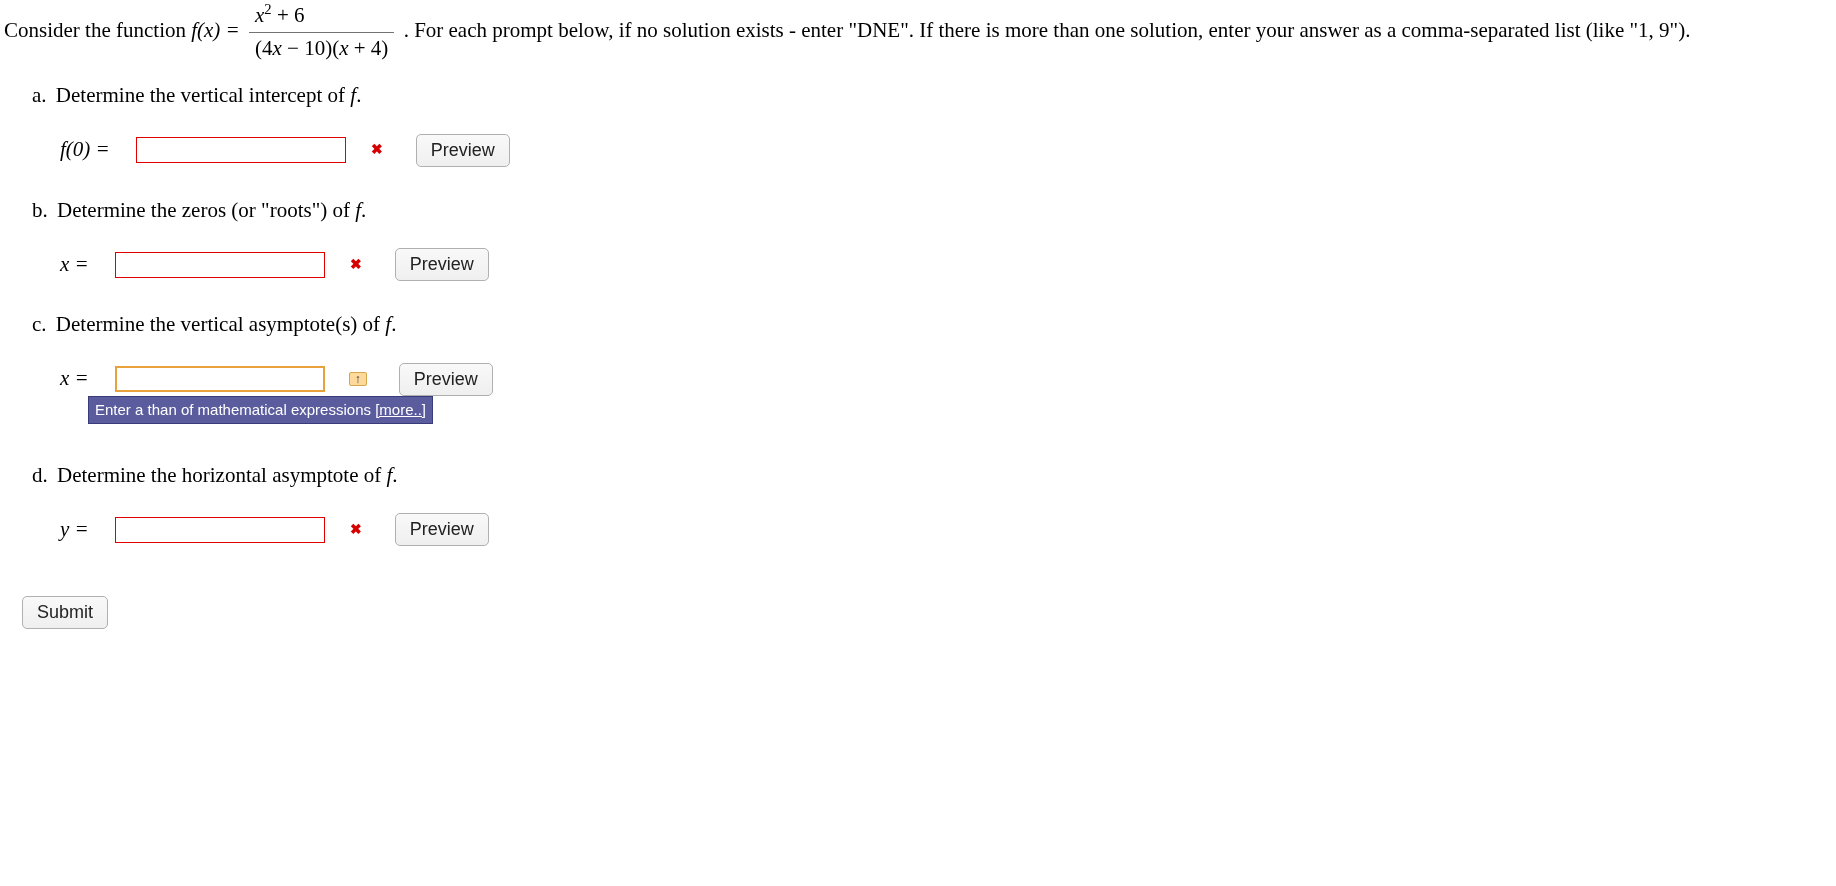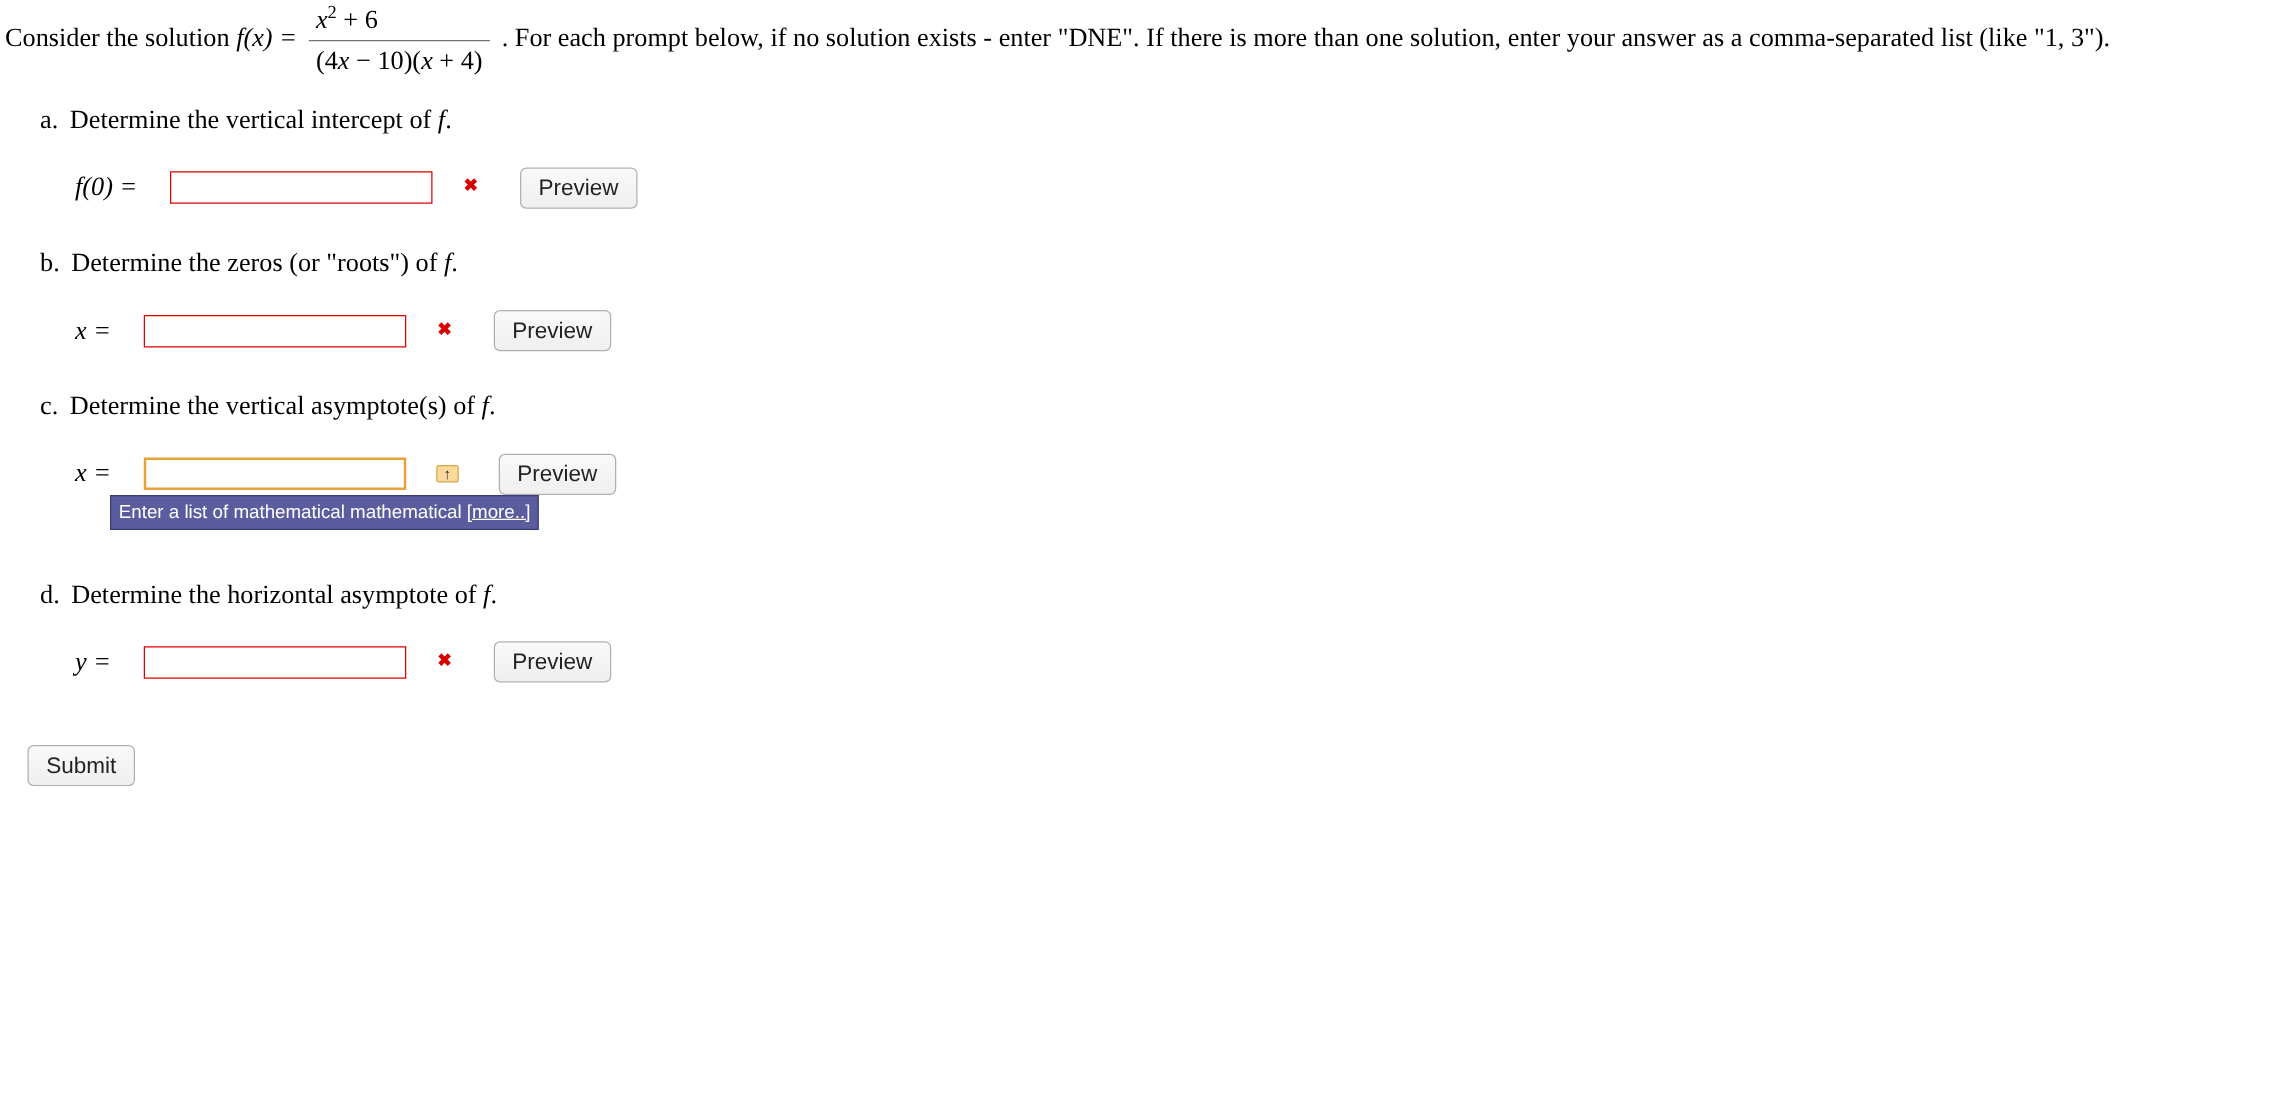--- a/index.html
+++ b/index.html
@@ -123,27 +123,27 @@
     margin-top: 50px;
     padding-left: 18px;
   }
   .part-c-wrapper { position: relative; width: fit-content; }
 </style>
 </head>
 <body>
 
 <div class="container">
   <div class="intro">
-    <span>Consider the solution </span>
+    <span>Consider the function </span>
     <span class="italic">f(x) = </span>
     <span class="frac">
       <span class="num"><span class="italic">x</span><sup>2</sup> + 6</span>
       <span class="den">(4<span class="italic">x</span> − 10)(<span class="italic">x</span> + 4)</span>
     </span>
-    <span>. For each prompt below, if no solution exists - enter "DNE". If there is more than one solution, enter your answer as a comma-separated list (like "1, 3").</span>
+    <span>. For each prompt below, if no solution exists - enter "DNE". If there is more than one solution, enter your answer as a comma-separated list (like "1, 9").</span>
   </div>
 
   <ol class="parts">
     <li>
       <span class="part-label">a.</span>
       <span>Determine the vertical intercept of <span class="italic">f</span>.</span>
       <div class="answer-row">
         <span class="math-lhs">f(0) = </span>
         <input type="text" class="ans wrong" value="" style="">
         <span class="status-icon wrong">✖</span>
@@ -165,21 +165,21 @@
     <li>
       <span class="part-label">c.</span>
       <span>Determine the vertical asymptote(s) of <span class="italic">f</span>.</span>
       <div class="part-c-wrapper">
         <div class="answer-row">
           <span class="math-lhs">x = </span>
           <input type="text" class="ans focused" value="" style="">
           <span class="status-icon arrow">↑</span>
           <button class="preview">Preview</button>
           <div class="tooltip">
-            <span>Enter a list of mathematical mathematical </span><span class="more">[more..]</span>
+            <span>Enter a than of mathematical expressions </span><span class="more">[more..]</span>
           </div>
         </div>
       </div>
     </li>
 
     <li style="margin-top:64px;">
       <span class="part-label">d.</span>
       <span>Determine the horizontal asymptote of <span class="italic">f</span>.</span>
       <div class="answer-row">
         <span class="math-lhs">y = </span>

